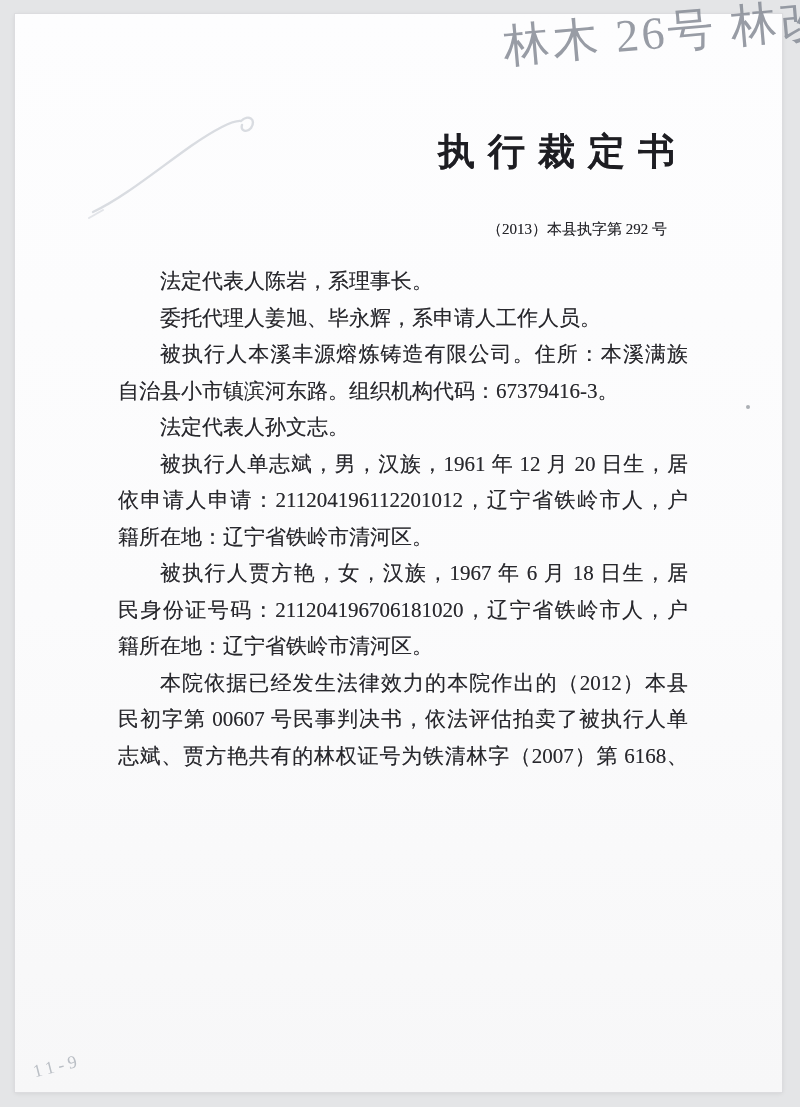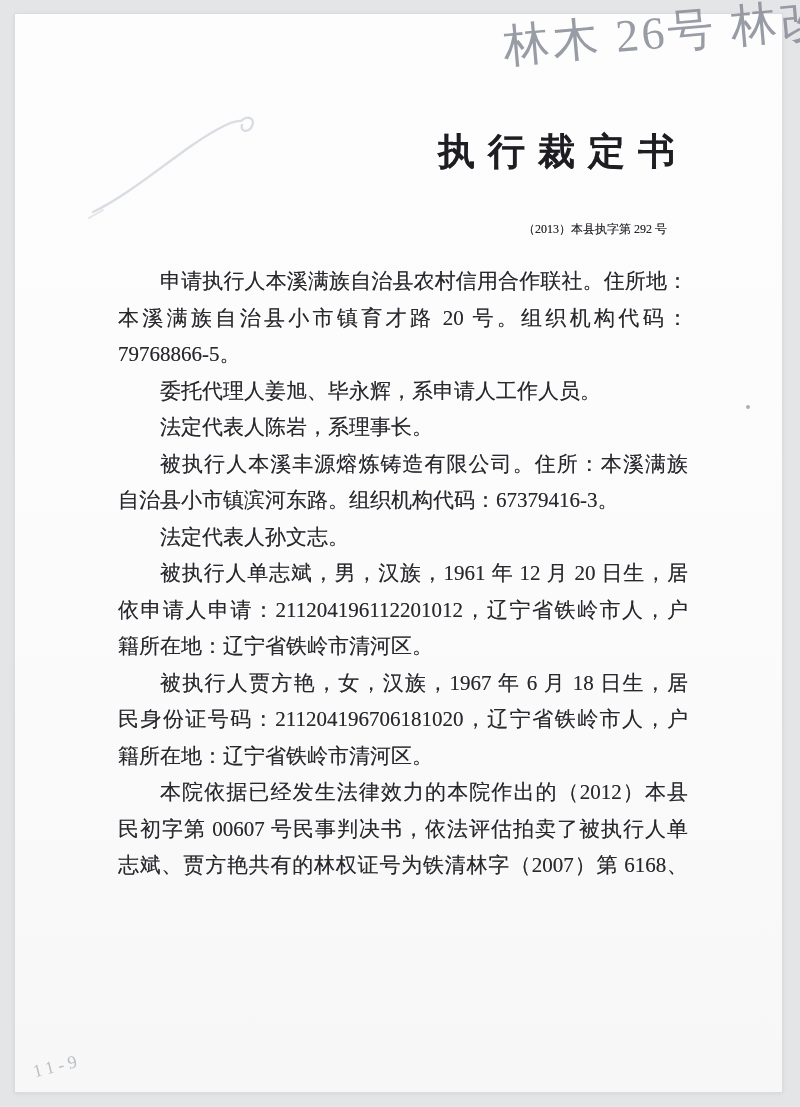--- a/index.html
+++ b/index.html
@@ -30,21 +30,21 @@
   .doctype{
     margin:31px 0 0 0;
     font-size:37px;line-height:42px;font-weight:bold;
     letter-spacing:13px;text-align:right;
     color:#1d1d22;
     text-shadow:0 0 .5px rgba(30,30,35,.55);
     white-space:nowrap;
   }
   .caseno{
     margin:43px 0 0 0;
-    font-size:12px;line-height:27px;
+    font-size:15px;line-height:27px;
     text-align:right;padding-right:21px;
     color:#26262b;
     text-shadow:0 0 .4px rgba(35,35,40,.5);
   }
   .docbody{
     margin:20px 0 0 0;
     font-size:21px;line-height:36.5px;
     color:#28282d;
     text-shadow:0 0 .45px rgba(35,35,40,.5);
   }
@@ -88,29 +88,24 @@
     <path d="M2,120 l 14,-8" fill="none" stroke="#d7dadf" stroke-width="2" stroke-linecap="round" opacity="0.7"></path>
   </svg>
 
   <div class="hw-top">林木 26号 林改,</div>
 
   <div class="content">
     <h2 class="doctype">执行裁定书</h2>
     <div class="caseno">（2013）本县执字第 292 号</div>
     <div class="docbody">
         <div class="para">
-          <div class="line indent fill">申请执行人本溪满族自治县农村信用合作联社。住所地：</div>
-          <div class="line fill">本溪满族自治县小市镇育才路 20 号。组织机构代码：</div>
-          <div class="line end">79768866-5。</div>
+          <div class="line indent end">法定代表人陈岩，系理事长。</div>
         </div>
         <div class="para">
           <div class="line indent end">委托代理人姜旭、毕永辉，系申请人工作人员。</div>
-        </div>
-        <div class="para">
-          <div class="line indent end">法定代表人陈岩，系理事长。</div>
         </div>
         <div class="para">
           <div class="line indent fill">被执行人本溪丰源熔炼铸造有限公司。住所：本溪满族</div>
           <div class="line end">自治县小市镇滨河东路。组织机构代码：67379416-3。</div>
         </div>
         <div class="para">
           <div class="line indent end">法定代表人孙文志。</div>
         </div>
         <div class="para">
           <div class="line indent fill">被执行人单志斌，男，汉族，1961 年 12 月 20 日生，居</div>

